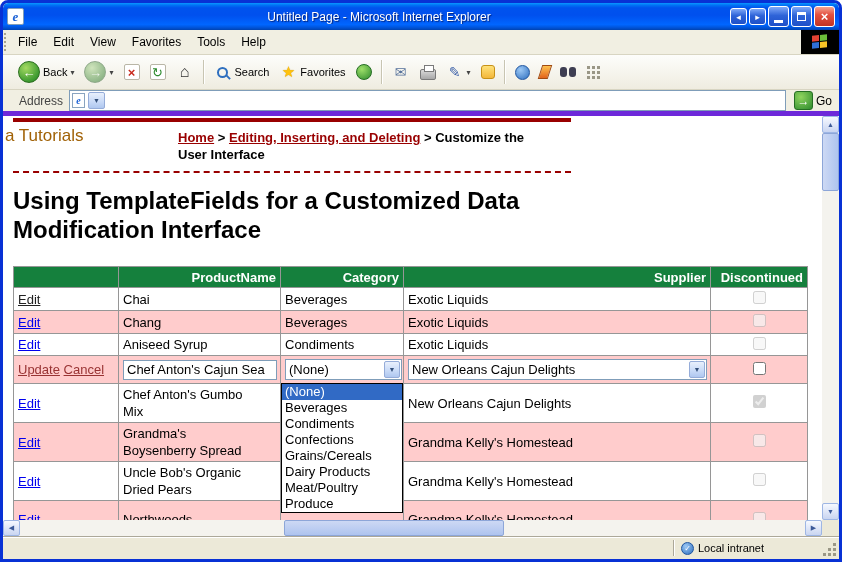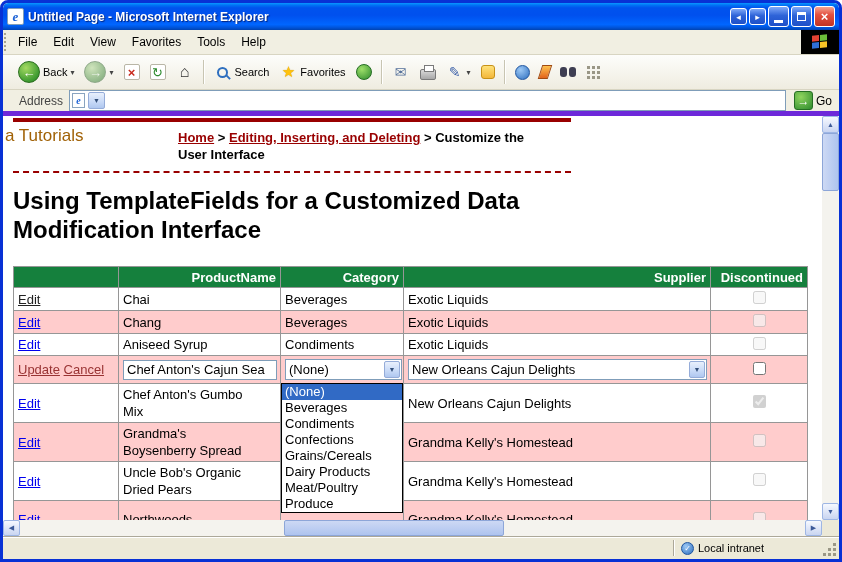--- a/index.html
+++ b/index.html
@@ -10,21 +10,21 @@
     display:flex; flex-direction:column; background:#ECE9D8; overflow:hidden;
   }
   
   .titlebar {
     height:27px; flex:0 0 27px; display:flex; align-items:center; padding:0 4px;
     background:linear-gradient(180deg,#0997FF 0%,#0072F5 8%,#0053EE 18%,#0050EE 45%,#0066FF 80%,#0052D6 92%,#0043B0 100%);
     border-radius:5px 5px 0 0;
   }
   .title-icon { width:17px; height:17px; margin-right:4px; display:flex; align-items:center; justify-content:center;
     background:#fff; border:1px solid #7F9DB9; border-radius:2px; font:bold italic 13px "Liberation Serif",serif; color:#1B61D6; }
-  .title-text { color:#fff; font-weight:bold; font-size:12px; text-shadow:1px 1px 1px #00227A; flex:1; white-space:nowrap; overflow:hidden; }
+  .title-text { color:#fff; font-weight:normal; font-size:12px; text-shadow:1px 1px 1px #00227A; flex:1; white-space:nowrap; overflow:hidden;text-align:center; }
   .win-btns { display:flex; gap:2px; align-items:center; }
   .wb { width:21px; height:21px; border-radius:3px; border:1px solid #fff;
     background:linear-gradient(180deg,#7EA8F8,#2E63D8 45%,#1E50C8); color:#fff;
     display:flex; align-items:center; justify-content:center; font-size:11px; }
   .wb.small { width:17px; height:17px; font-size:9px; }
   .wb.close { background:linear-gradient(180deg,#F5A391,#E35140 40%,#C13322); font-size:13px; font-weight:bold; }
   .wb .mini { width:9px; height:3px; background:#fff; margin-top:9px; }
   .wb .maxi { width:9px; height:9px; border:1px solid #fff; border-top-width:3px; }
   
   .menubar { height:25px; flex:0 0 25px; background:#F1EFE2; display:flex; align-items:stretch; border-bottom:1px solid #D8D5C2; }

